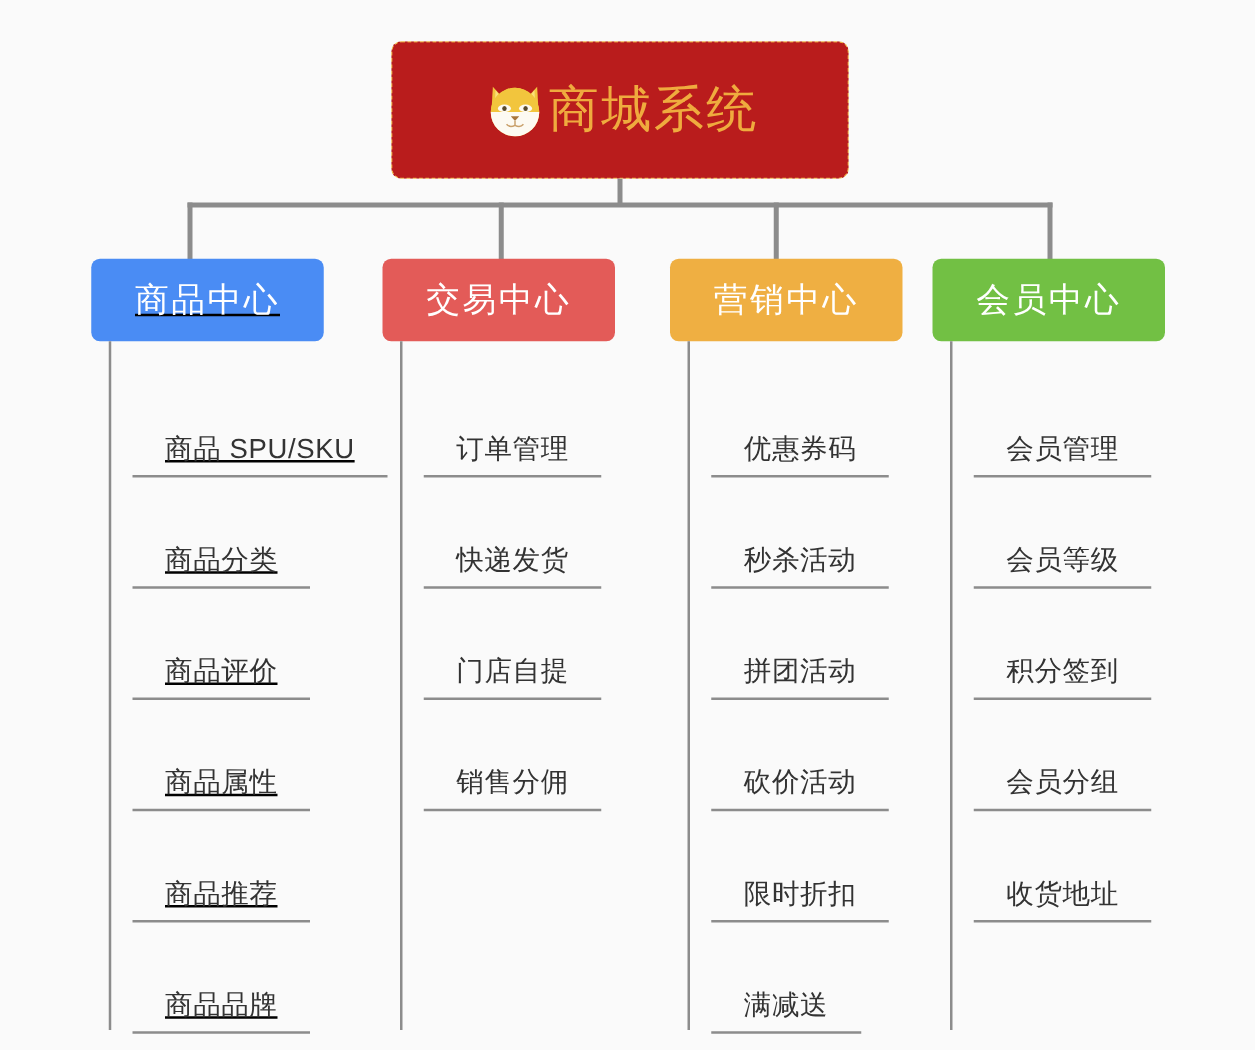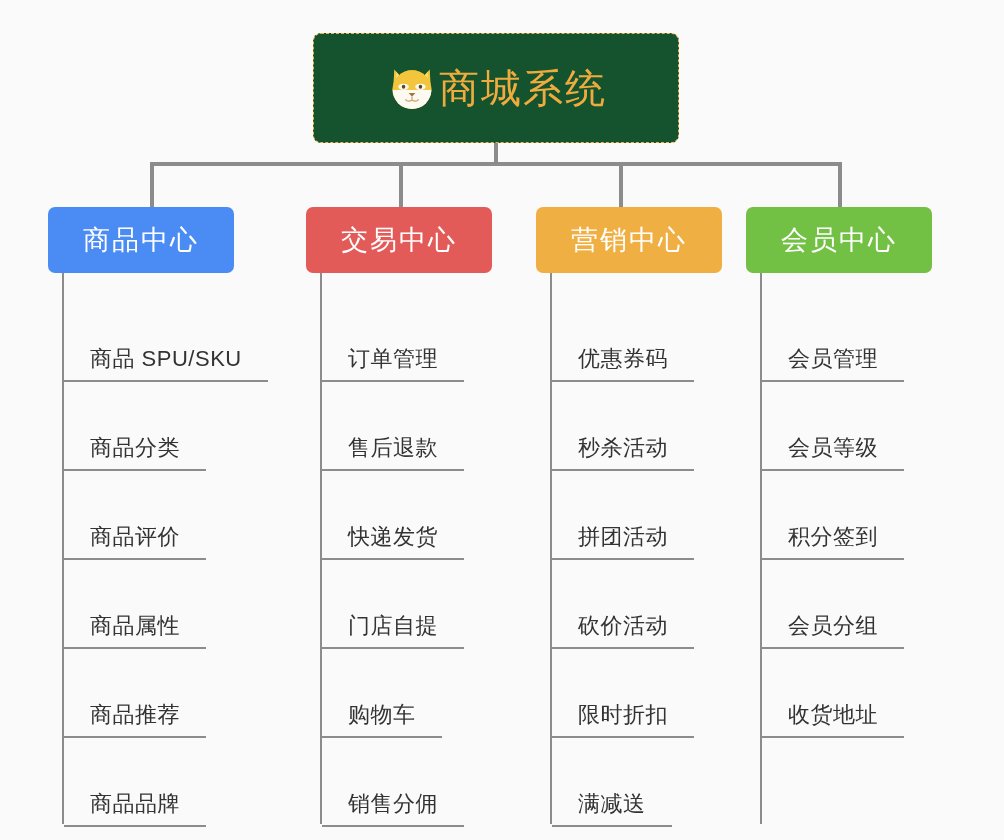--- a/index.html
+++ b/index.html
@@ -17,21 +17,21 @@
   }
 
   
   #root-node {
     position: absolute;
     left: 313px;
     top: 33px;
     width: 366px;
     height: 110px;
     box-sizing: border-box;
-    background: #14532d;
+    background: #b91c1c;
     border: 1px dashed #f0b44a;
     border-radius: 8px;
     display: flex;
     align-items: center;
     justify-content: center;
     gap: 0;
   }
   #root-emoji {
     width: 54px;
     height: 54px;
@@ -53,21 +53,21 @@
   }
   .conn-v { width: 4px; }
   .conn-h { height: 4px; }
 
   
   .column {
     position: absolute;
     top: 207px;
     width: 230px;
   }
-  #col-0 { left: 48px; }
+  #col-0 { left: 73px; text-decoration: underline; }
   #col-1 { left: 306px; }
   #col-2 { left: 536px; }
   #col-3 { left: 746px; }
 
   .cat-box {
     height: 66px;
     border-radius: 7px;
     display: flex;
     align-items: center;
     justify-content: center;
@@ -89,20 +89,21 @@
     border-left: 2px solid #8c8c8c;
     height: 551px;
     box-sizing: border-box;
   }
   .leaf-item {
     height: 89px;
     display: flex;
     align-items: flex-end;
     padding-left: 26px;
     box-sizing: border-box;
+    margin-left: 17px;
   }
   .leaf-label {
     font-size: 22px;
     color: #333333;
     line-height: 1;
     padding-bottom: 10px;
     border-bottom: 2px solid #8c8c8c;
     margin-left: -26px;
     padding-left: 26px;
     padding-right: 26px;
@@ -171,30 +172,24 @@
 
 <div class="column" id="col-1">
   <div class="cat-box" style="background:#e35b58;">
     <span>交易中心</span>
   </div>
   <div class="leaf-list">
     <div class="leaf-item">
       <span class="leaf-label">订单管理</span>
     </div>
     <div class="leaf-item">
-      <span class="leaf-label">售后退款</span>
-    </div>
-    <div class="leaf-item">
       <span class="leaf-label">快递发货</span>
     </div>
     <div class="leaf-item">
       <span class="leaf-label">门店自提</span>
-    </div>
-    <div class="leaf-item">
-      <span class="leaf-label">购物车</span>
     </div>
     <div class="leaf-item">
       <span class="leaf-label">销售分佣</span>
     </div>
   </div>
 </div>
 
 <div class="column" id="col-2">
   <div class="cat-box" style="background:#efaf42;">
     <span>营销中心</span>

